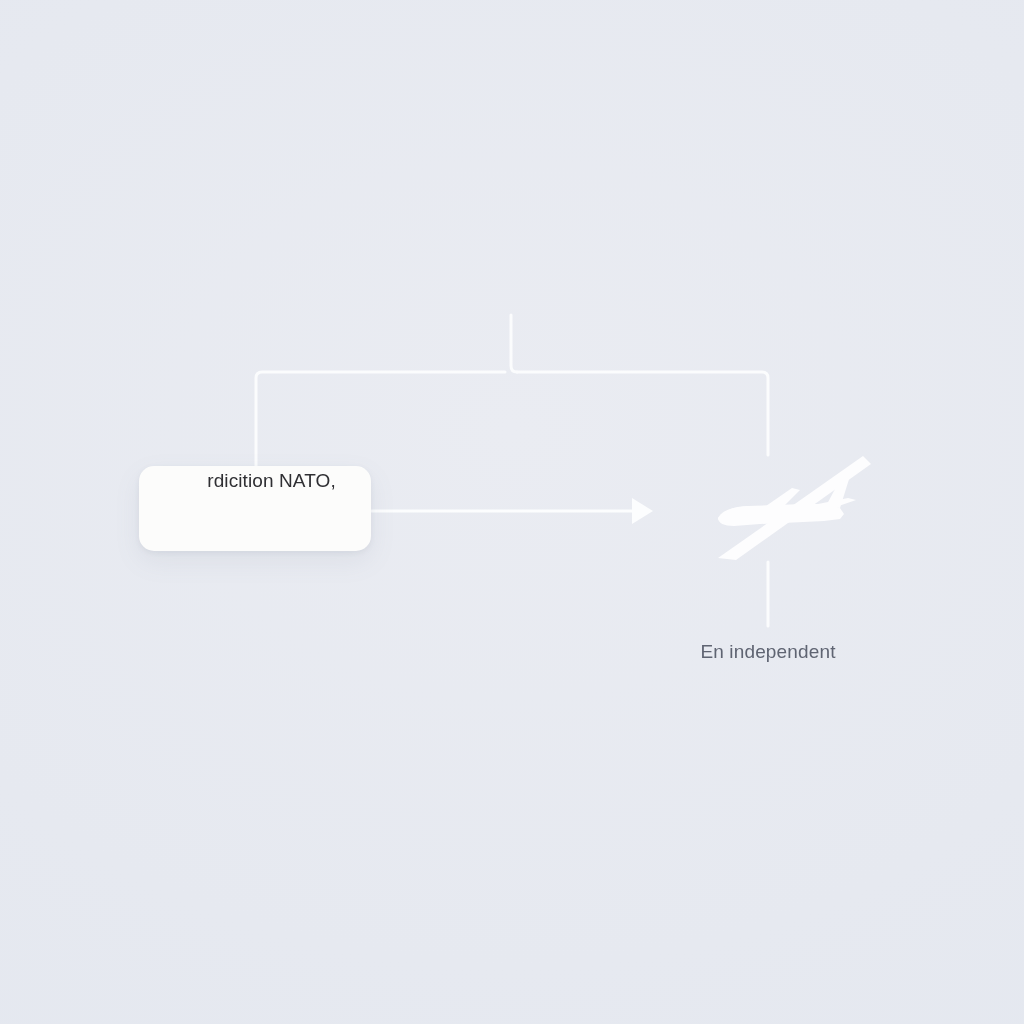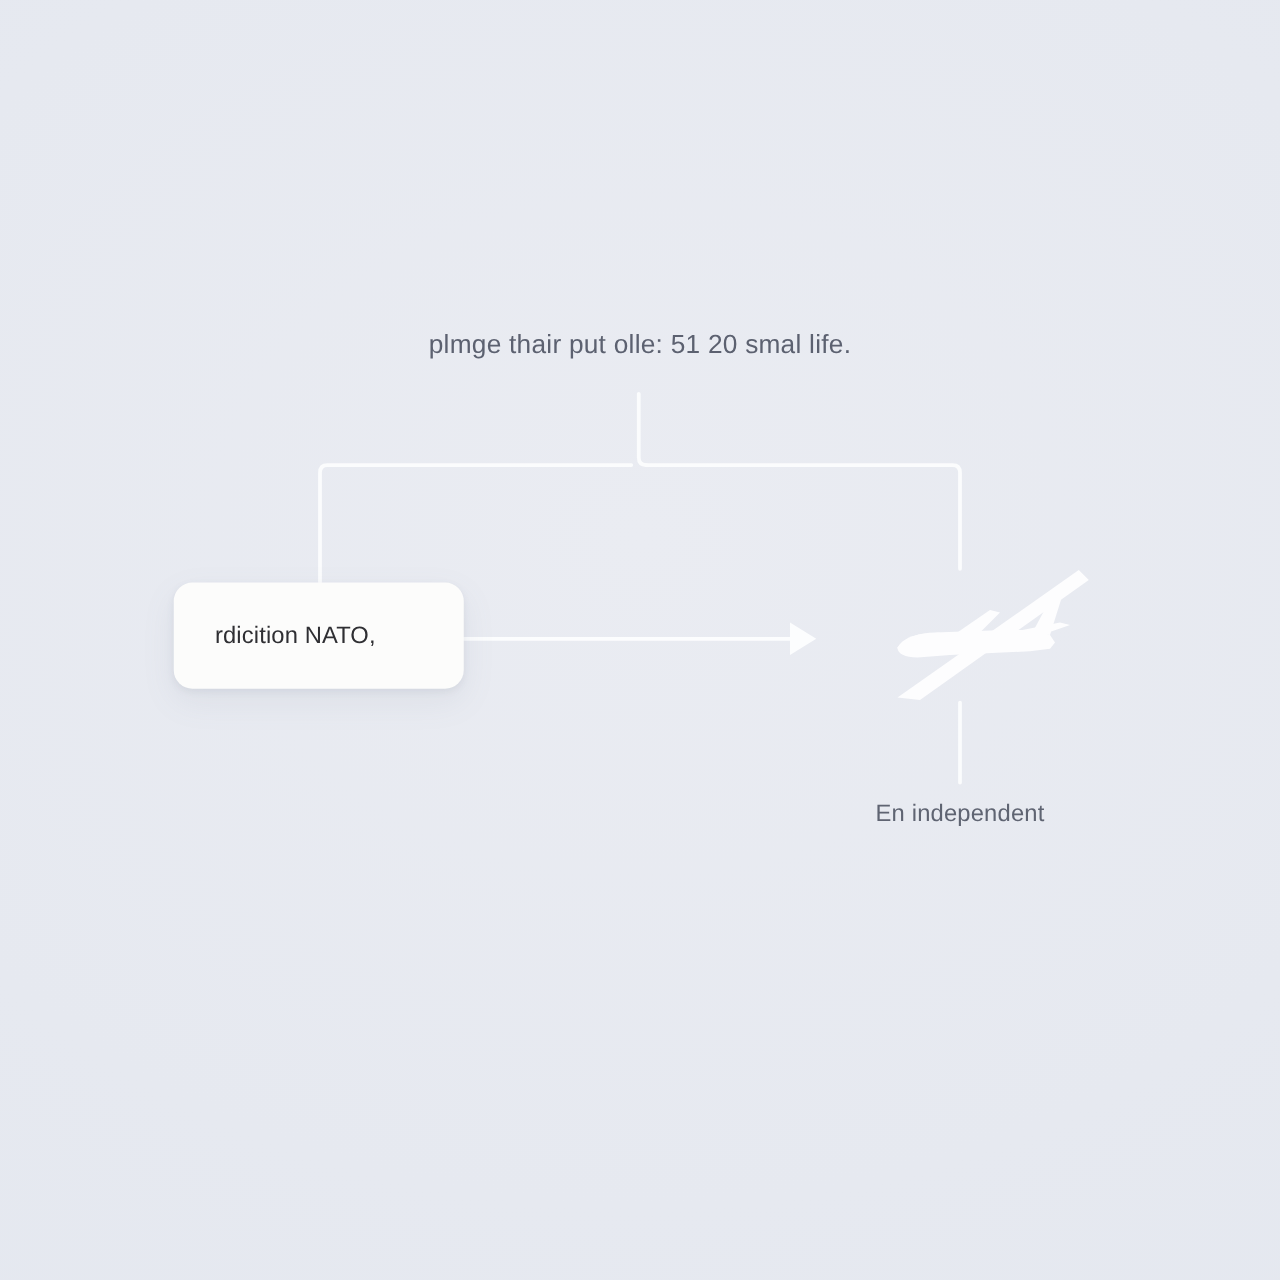--- a/index.html
+++ b/index.html
@@ -48,21 +48,21 @@
     left: 139px;
     top: 466px;
     width: 232px;
     height: 85px;
     background: #fcfcfb;
     border-radius: 15px;
     box-shadow:
       0 2px 5px rgba(120, 128, 150, 0.10),
       0 10px 26px rgba(120, 128, 150, 0.10);
     display: flex;
-    flex-direction: column;
+    flex-direction: row;
     justify-content: center;
     padding-left: 33px;
     box-sizing: border-box;
   }
   .node-card .line {
     font-size: 19px;
     line-height: 30px;
     color: #2f2f33;
     letter-spacing: 0.1px;
     white-space: nowrap;
@@ -125,21 +125,20 @@
       <path d="M18,70 C22,63 30,60 40,59 L52,58 L44,72 L28,75 C22,75 18,73 18,70 Z"></path>
 
       <polygon points="118,56 148,50 156,52 130,61"></polygon>
 
       <polygon points="126,58 142,28 150,28 140,60"></polygon>
 
       <polygon points="60,62 92,40 100,42 72,70"></polygon>
     </g>
   </svg>
 
-  <div class="title-text">plmge thair put olle: 51 20 smal life.</div>
 
   <div class="node-card">
     <div class="line">rdicition NATO,</div>
   </div>
 
   <div class="annotation">
     <div class="line">En independent</div>
   </div>
 
 </div>

